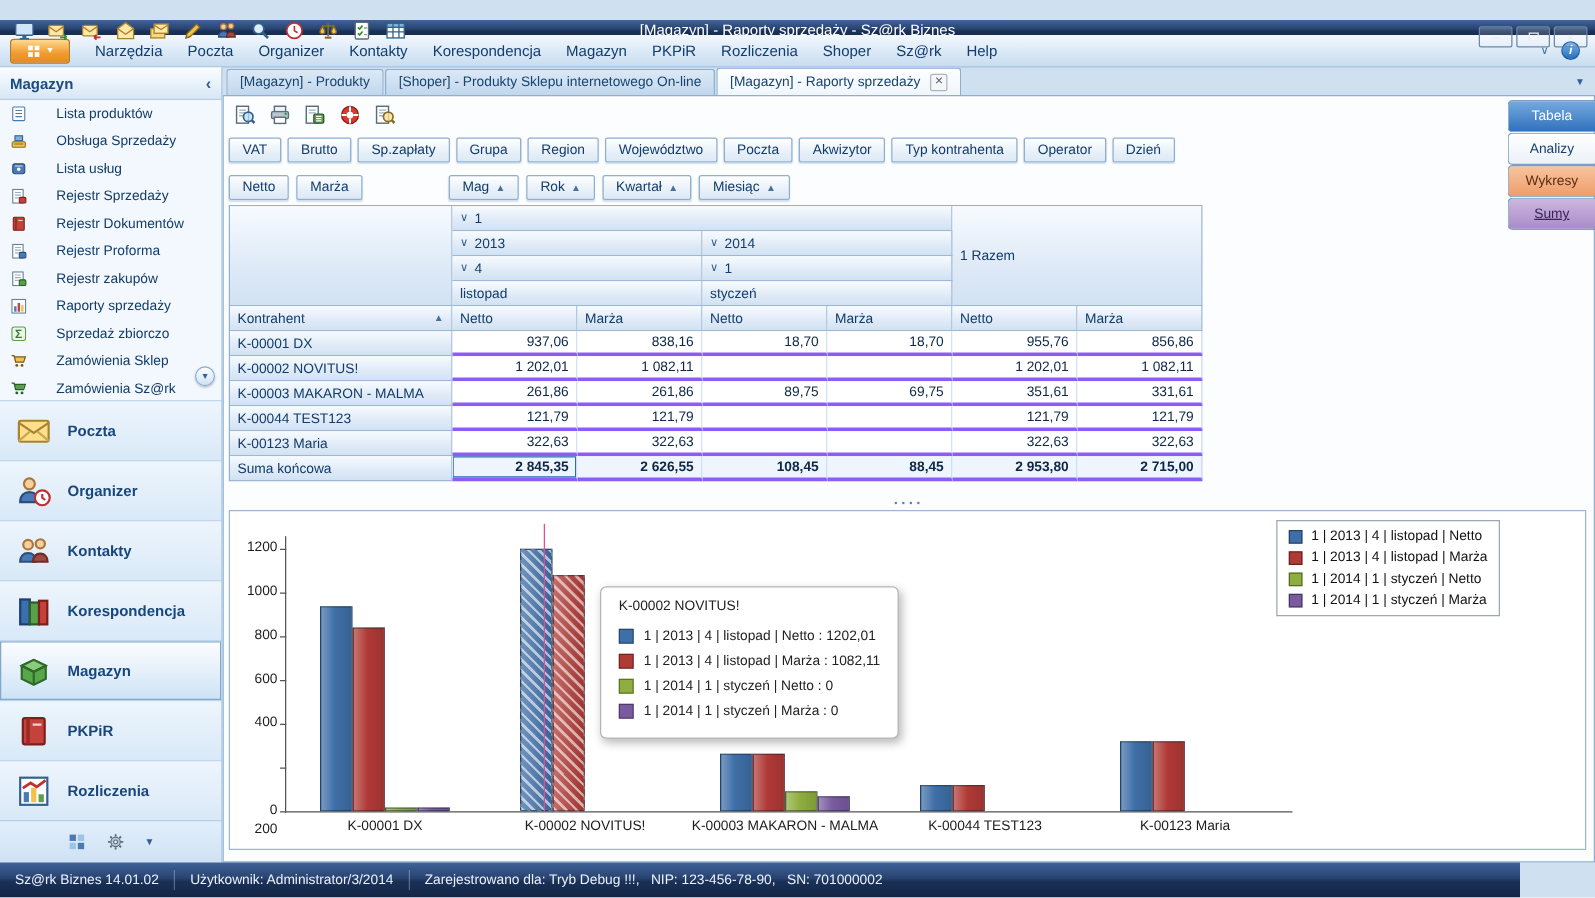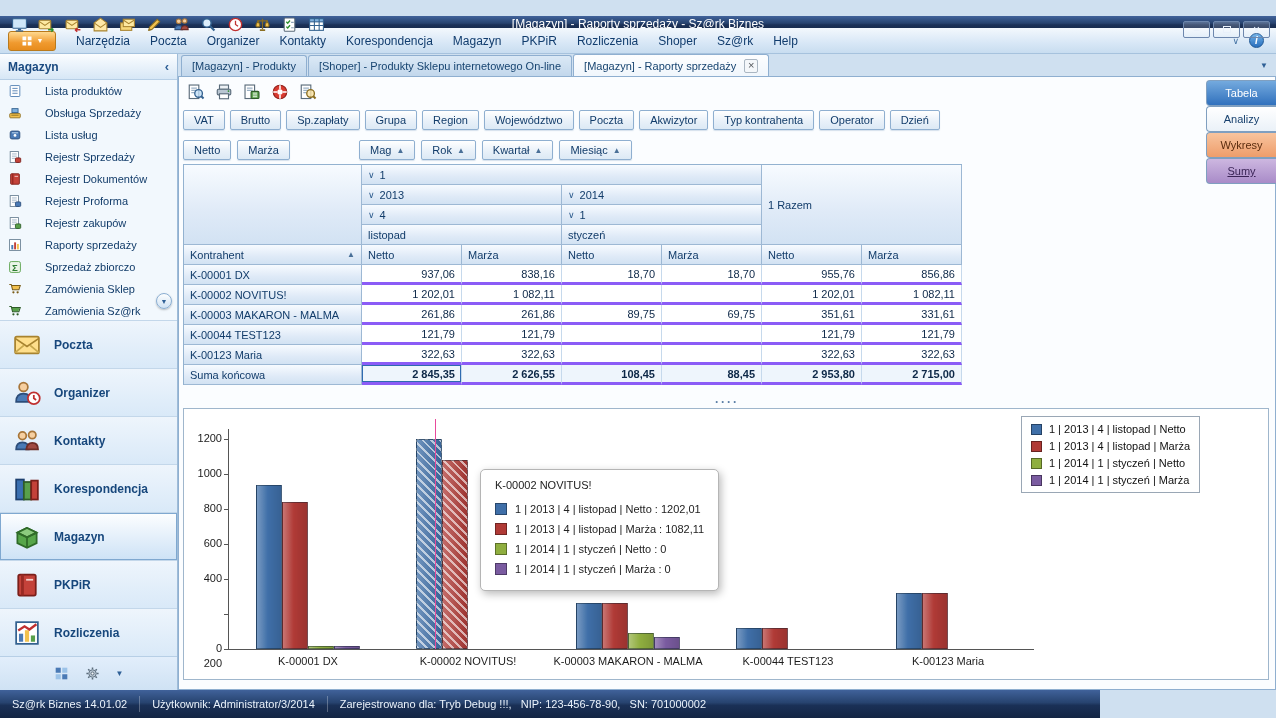--- a/index.html
+++ b/index.html
@@ -99,21 +99,21 @@
   .legend{position:absolute;right:68px;top:7px;border:1px solid #9aa7b5;background:#fff;padding:6px 9px;
     display:flex;flex-direction:column;gap:5px;z-index:3}
   .lrow{display:flex;align-items:center;gap:7px;white-space:nowrap;font-size:11px;color:#111}
   .lsw{width:11px;height:11px;border:1px solid rgba(0,0,0,.4);display:inline-block}
   .ctooltip{position:absolute;left:296px;top:60px;background:#fff;border:1px solid #b5b5b5;border-radius:5px;
     box-shadow:2px 3px 8px rgba(0,0,0,.28);padding:9px 14px 11px;z-index:5}
   .ttitle{font-size:11px;color:#222;margin-bottom:8px}
   .tline{display:flex;align-items:center;gap:8px;height:20px;font-size:11px;color:#222;white-space:nowrap}
   .tsw{width:12px;height:12px;border:1px solid rgba(0,0,0,.35);display:inline-block}
   
-  .statusbar{position:absolute;left:0;top:690px;width:1100px;height:28px;
+  .statusbar{position:absolute;left:0;top:690px;width:1216px;height:28px;
     background:linear-gradient(#40629a 0%,#27436f 45%,#1a3056 55%,#132543 100%);display:flex;align-items:center;color:#eaf2fb}
   .sseg{padding:0 12px;border-right:1px solid rgba(255,255,255,.28);height:16px;display:flex;align-items:center;white-space:pre}
   .sseg:last-child{border-right:none}
 </style>
 </head>
 <body>
 
 <div class="titlebar">
   <div class="qat" id="qat">
       <div class="ticon">

